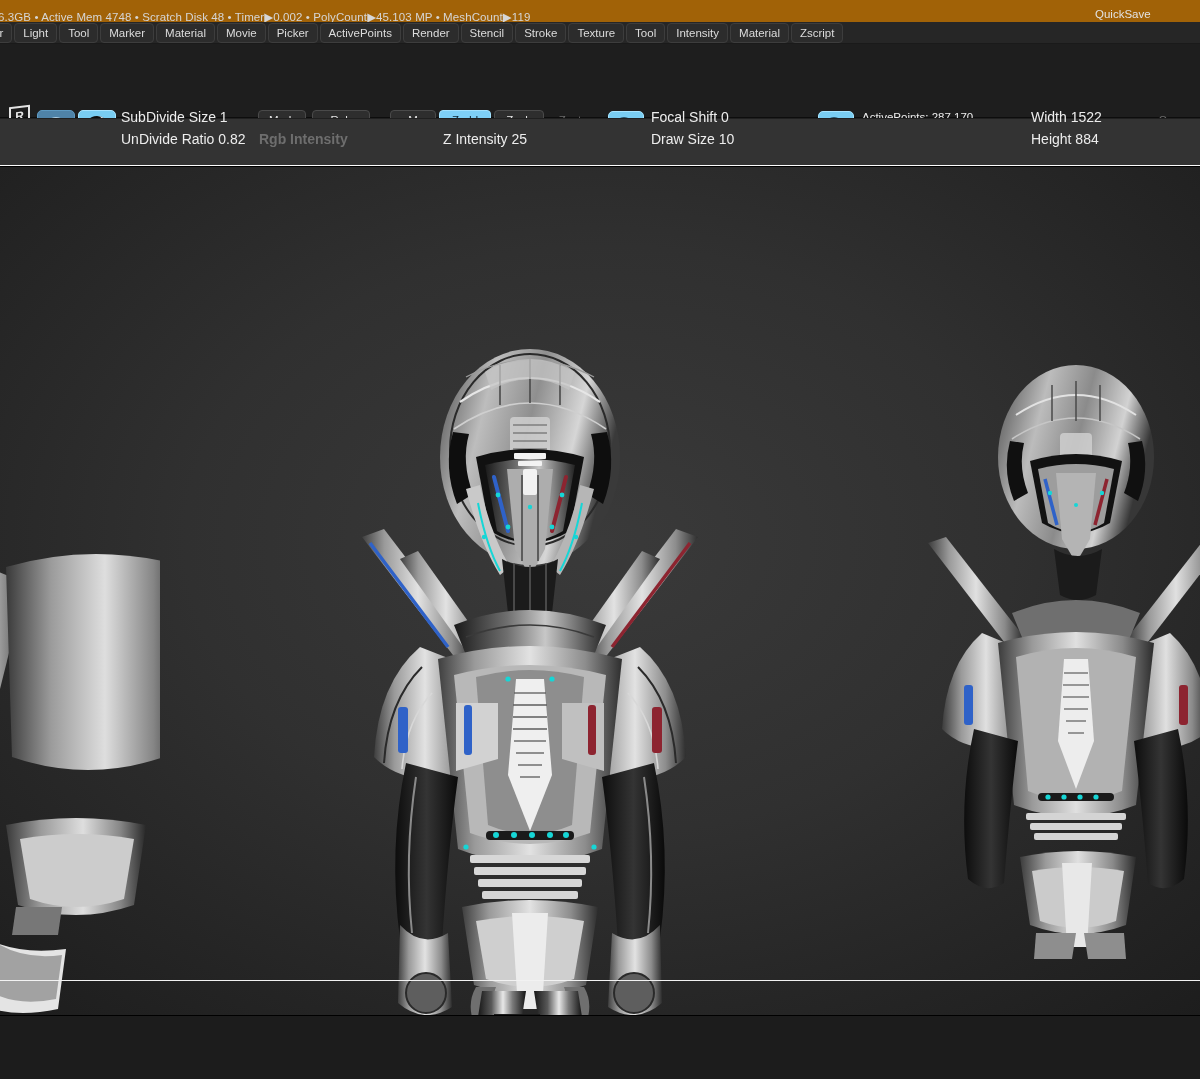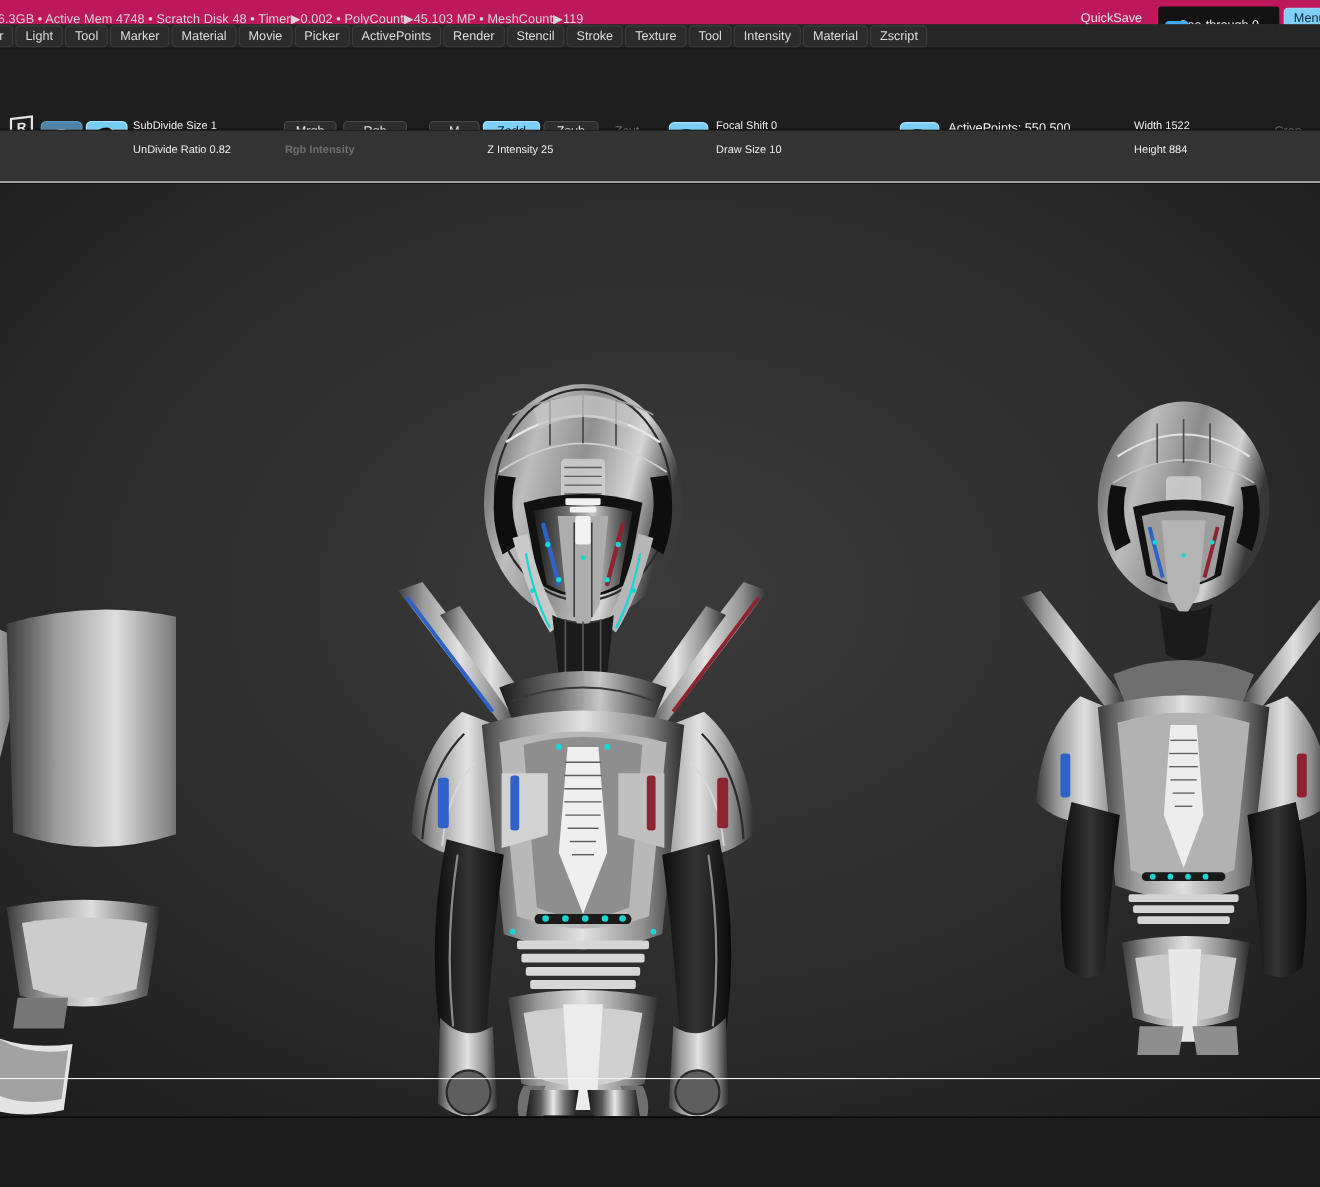--- a/index.html
+++ b/index.html
@@ -7,28 +7,28 @@
   html,body{ background:#000; }
   body{
     width:1200px; height:1079px; overflow:hidden;
     font-family:"Liberation Sans", sans-serif;
     color:#e8e8e8; position:relative;
   }
 
   
   .titlebar{
     position:absolute; left:0; top:0; width:1200px; height:35px;
-    background:#be185d; display:flex; align-items:center;
+    background:#a16207; display:flex; align-items:center;
     border-bottom:1px solid #000;
   }
   .status-text{
     font-size:11.5px; color:#d6d6d6; white-space:nowrap;
     letter-spacing:.1px; padding-left:0px; margin-left:-2px;
   }
-  .title-right{ margin-left:auto; display:flex; align-items:center; height:22px; }
+  .title-right{ margin-left:auto; display:flex; align-items:flex-start; height:22px;flex-direction:column; }
   .quicksave{
     font-size:11.5px; color:#e2e2e2; padding:2px 9px; margin-right:6px;
     border-radius:3px;
   }
   .seethrough{
     position:relative; width:110px; height:22px;
     background:#131313; border-radius:3px; margin-right:4px;
     display:flex; align-items:flex-start; justify-content:center;
   }
   .seethrough .lbl{ font-size:11.5px; color:#eaeaea; padding-top:11px; white-space:nowrap;}
@@ -80,21 +80,21 @@
     color:#e8e8e8; font-size:12px; font-weight:bold; line-height:16px;
     text-align:center; transform:skewY(-7deg);
   }
   .rotate-ico .cap{ display:block; font-size:9.5px; color:#e0e0e0; margin-top:1px; }
 
   
   .slider{
     position:absolute; height:19px;
   }
   .slider .cap{
-    position:absolute; left:3px; top:-1px; font-size:10px; color:#ededed;
+    position:absolute; left:3px; top:-1px; font-size:14px; color:#ededed;
     white-space:nowrap; z-index:2;
   }
   .slider .cap.dim{ color:#6e6e6e;font-weight:bold; }
   .slider .line{
     position:absolute; left:0; right:0; bottom:4px; height:1px; background:#cfcfcf;
   }
   .slider .line.dim{ background:#4a4a4a; }
   .slider .knob{
     position:absolute; bottom:1px; width:21px; height:7px; border-radius:3.5px;
     background:#3fa9f5;
@@ -289,21 +289,21 @@
     <svg width="30" height="30" viewBox="0 0 30 30">
       <circle cx="13" cy="14" r="10" fill="none" stroke="#0d2d40" stroke-width="1.6"></circle>
       <circle cx="13" cy="14" r="5" fill="none" stroke="#0d2d40" stroke-width="1.4"></circle>
       <line x1="9" y1="14" x2="17" y2="14" stroke="#0d2d40" stroke-width="1.3"></line>
       <line x1="13" y1="10" x2="13" y2="18" stroke="#0d2d40" stroke-width="1.3"></line>
       <path d="M20 4 l6 3 l-7 7 l-2 -3 Z" fill="#0d2d40"></path>
       <text x="19" y="27" font-size="10" font-weight="bold" fill="#0d2d40" font-family="Liberation Sans, sans-serif">D</text>
     </svg>
   </div>
 
-  <div class="infotext" style="left:862px; top:67px;">ActivePoints: 550,500</div>
+  <div class="infotext" style="left:862px; top:67px;">ActivePoints: 287,170</div>
   <div class="infotext" style="left:862px; top:89px;">TotalPoints: 52.119 Mil</div>
 
   <div class="slider" style="left:1028px; top:66px; width:114px;">
     <span class="cap">Width  1522</span>
     <div class="line"></div>
     <div class="knob" style="left:50px;"></div>
   </div>
   <div class="slider" style="left:1028px; top:88px; width:114px;">
     <span class="cap">Height  884</span>
     <div class="line"></div>

